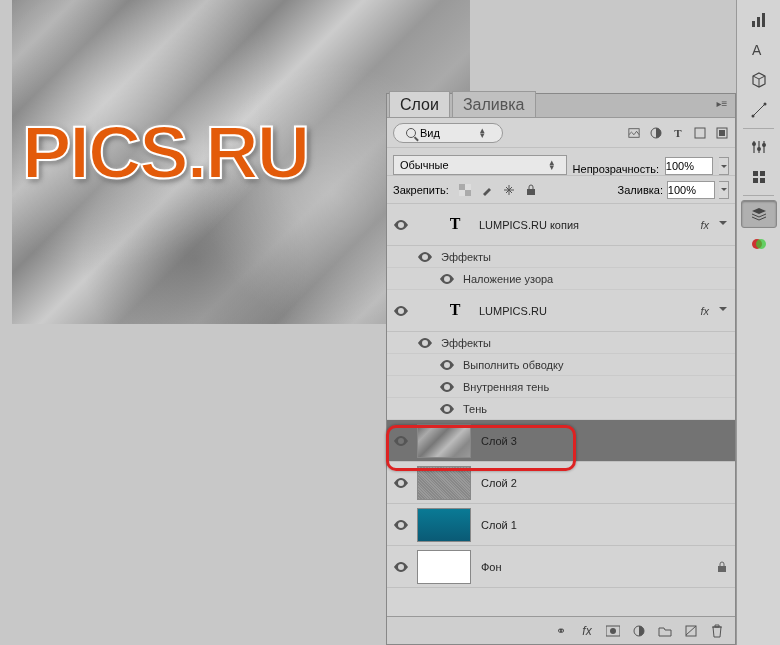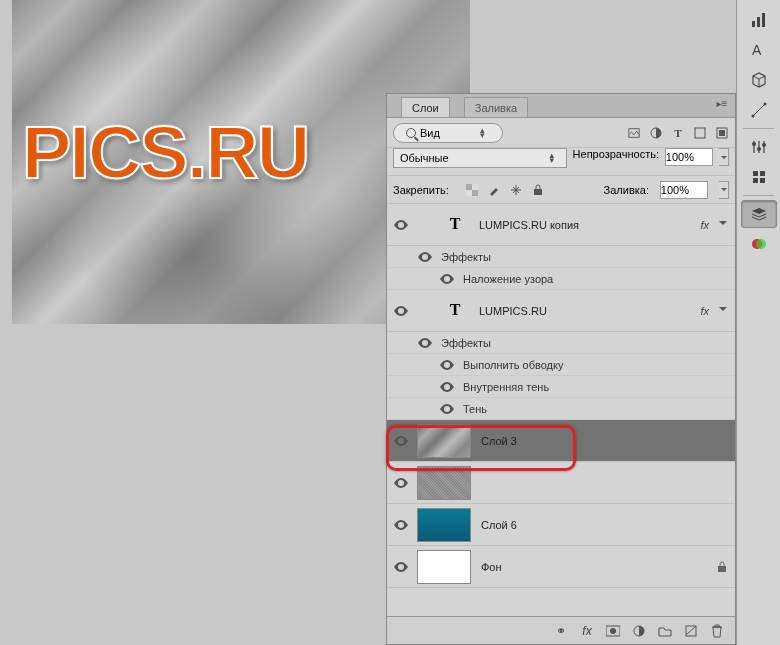--- a/index.html
+++ b/index.html
@@ -14,42 +14,42 @@
 
 .side-toolbar { position:absolute; right:0; top:0; width:44px; height:645px; background:#d4d4d4; border-left:1px solid #999; padding-top:4px; }
 .side-toolbar .tool { width:36px; height:28px; margin:2px auto; display:flex; align-items:center; justify-content:center; border:1px solid transparent; border-radius:3px; cursor:pointer; }
 .side-toolbar .tool.active { background:#b0b0b0; border-color:#888; box-shadow:inset 0 1px 2px rgba(0,0,0,.3); }
 .side-toolbar svg { width:18px; height:18px; fill:#444; }
 .side-sep { height:1px; background:#aaa; margin:4px 6px; }
 
 
 .layers-panel { position:absolute; left:386px; top:93px; width:350px; height:552px; background:#d4d4d4; border:1px solid #888; display:flex; flex-direction:column; }
 .panel-tabs { height:24px; background:#b8b8b8; border-bottom:1px solid #999; display:flex; align-items:flex-end; }
-.panel-tab { padding:4px 10px 3px; font-size:11px; color:#222; background:#d4d4d4; border:1px solid #999; border-bottom:none; margin-left:14px; cursor:pointer; }
+.panel-tab { padding:4px 10px 3px; font-size:16px; color:#222; background:#d4d4d4; border:1px solid #999; border-bottom:none; margin-left:2px; cursor:pointer; }
 .panel-tab.inactive { background:#c0c0c0; color:#555; }
 .panel-menu { position:absolute; right:4px; top:4px; width:18px; text-align:center; font-size:10px; color:#555; cursor:pointer; }
 
 
 .search-row { height:30px; display:flex; align-items:center; padding:0 6px; gap:4px; border-bottom:1px solid #c0c0c0; }
 .search-box { flex:0 0 110px; height:20px; border:1px solid #999; border-radius:10px; display:flex; align-items:center; padding:0 12px; font-size:11px; background:#e8e8e8; }
 .search-box .mag { width:10px; height:10px; border:1.5px solid #555; border-radius:50%; margin-right:4px; position:relative; }
 .search-box .mag::after { content:''; position:absolute; width:5px; height:1.5px; background:#555; bottom:-3px; right:-4px; transform:rotate(45deg); }
 .filter-icons { margin-left:auto; display:flex; gap:8px; }
 .filter-icons .fi { width:14px; height:14px; display:flex; align-items:center; justify-content:center; font-size:11px; color:#444; cursor:pointer; border:1px solid transparent; }
 
 
-.blend-row { height:28px; display:flex; align-items:flex-start; padding:0 6px; gap:6px; border-bottom:1px solid #c0c0c0; font-size:11px; }
+.blend-row { height:28px; display:flex; align-items:flex-end; padding:0 6px; gap:6px; border-bottom:1px solid #c0c0c0; font-size:11px; }
 .blend-select { flex:1; height:20px; border:1px solid #999; background:#e8e8e8; display:flex; align-items:center; padding:0 6px; justify-content:space-between; cursor:pointer; }
 .arrows { width:10px; font-size:9px; line-height:5px; color:#555; }
 .pct-box { width:48px; height:18px; border:1px solid #999; background:#fff; display:flex; align-items:center; justify-content:flex-end; padding:0 18px; }
 .pct-drop { width:10px; height:18px; border:1px solid #999; border-left:none; background:#d8d8d8; display:flex; align-items:center; justify-content:center; cursor:pointer; }
 .pct-drop::after { content:''; border:3px solid transparent; border-top-color:#555; margin-top:3px; }
 
 
-.lock-row { height:28px; display:flex; align-items:center; padding:0 6px; gap:11px; border-bottom:1px solid #c0c0c0; font-size:11px; }
+.lock-row { height:28px; display:flex; align-items:center; padding:0 6px; gap:4px; border-bottom:1px solid #c0c0c0; font-size:11px; }
 .lock-icons { display:flex; gap:6px; margin-left:4px; }
 .lock-icons .li { width:16px; height:16px; display:flex; align-items:center; justify-content:center; border:1px solid transparent; cursor:pointer; }
 
 
 .layer-list { flex:1; overflow-y:auto; background:#d4d4d4; }
 .layer-item { display:flex; align-items:center; min-height:30px; border-bottom:1px solid #c0c0c0; padding:3px 6px; font-size:11px; position:relative; }
 .layer-item.big { min-height:42px; }
 .layer-item.selected { background:#737373; }
 .eye { width:16px; height:16px; margin-right:8px; cursor:pointer; display:flex; align-items:center; justify-content:center; }
 .eye svg { width:14px; height:10px; }
@@ -318,30 +318,31 @@
       <span class="layer-name">Слой 3</span>
     </div>
 
     <div class="layer-item big">
       <div class="eye">
           <svg viewBox="0 0 14 10">
             <path d="M7 0C3 0 0 5 0 5s3 5 7 5 7-5 7-5-3-5-7-5zm0 8a3 3 0 110-6 3 3 0 010 6z" fill="#555"></path>
           </svg>
         </div>
       <div class="thumb noise"></div>
+      <span class="layer-name">Слой 2</span>
     </div>
 
     <div class="layer-item big">
       <div class="eye">
           <svg viewBox="0 0 14 10">
             <path d="M7 0C3 0 0 5 0 5s3 5 7 5 7-5 7-5-3-5-7-5zm0 8a3 3 0 110-6 3 3 0 010 6z" fill="#555"></path>
           </svg>
         </div>
       <div class="thumb teal"></div>
-      <span class="layer-name">Слой 6</span>
+      <span class="layer-name">Слой 1</span>
     </div>
 
     <div class="layer-item big">
       <div class="eye">
           <svg viewBox="0 0 14 10">
             <path d="M7 0C3 0 0 5 0 5s3 5 7 5 7-5 7-5-3-5-7-5zm0 8a3 3 0 110-6 3 3 0 010 6z" fill="#555"></path>
           </svg>
         </div>
       <div class="thumb white"></div>
       <span class="layer-name" style="">Фон</span>

